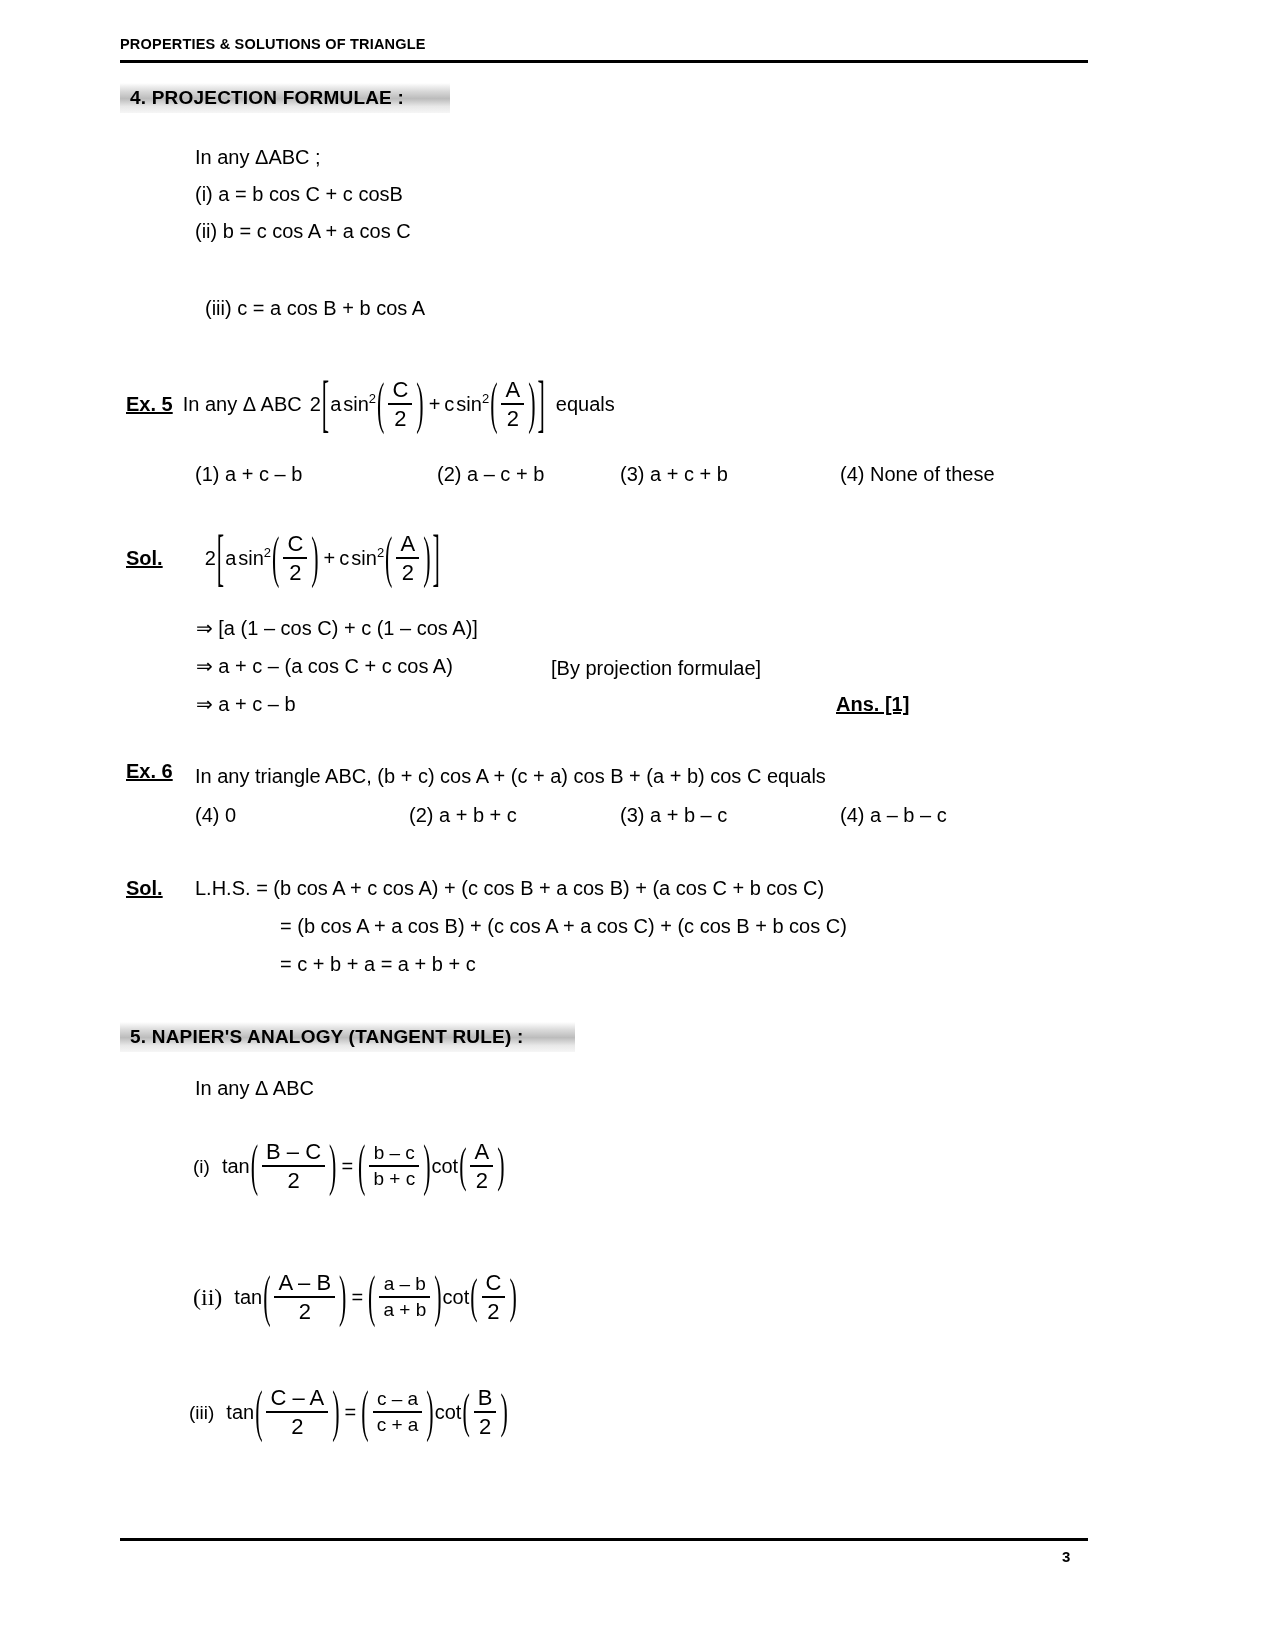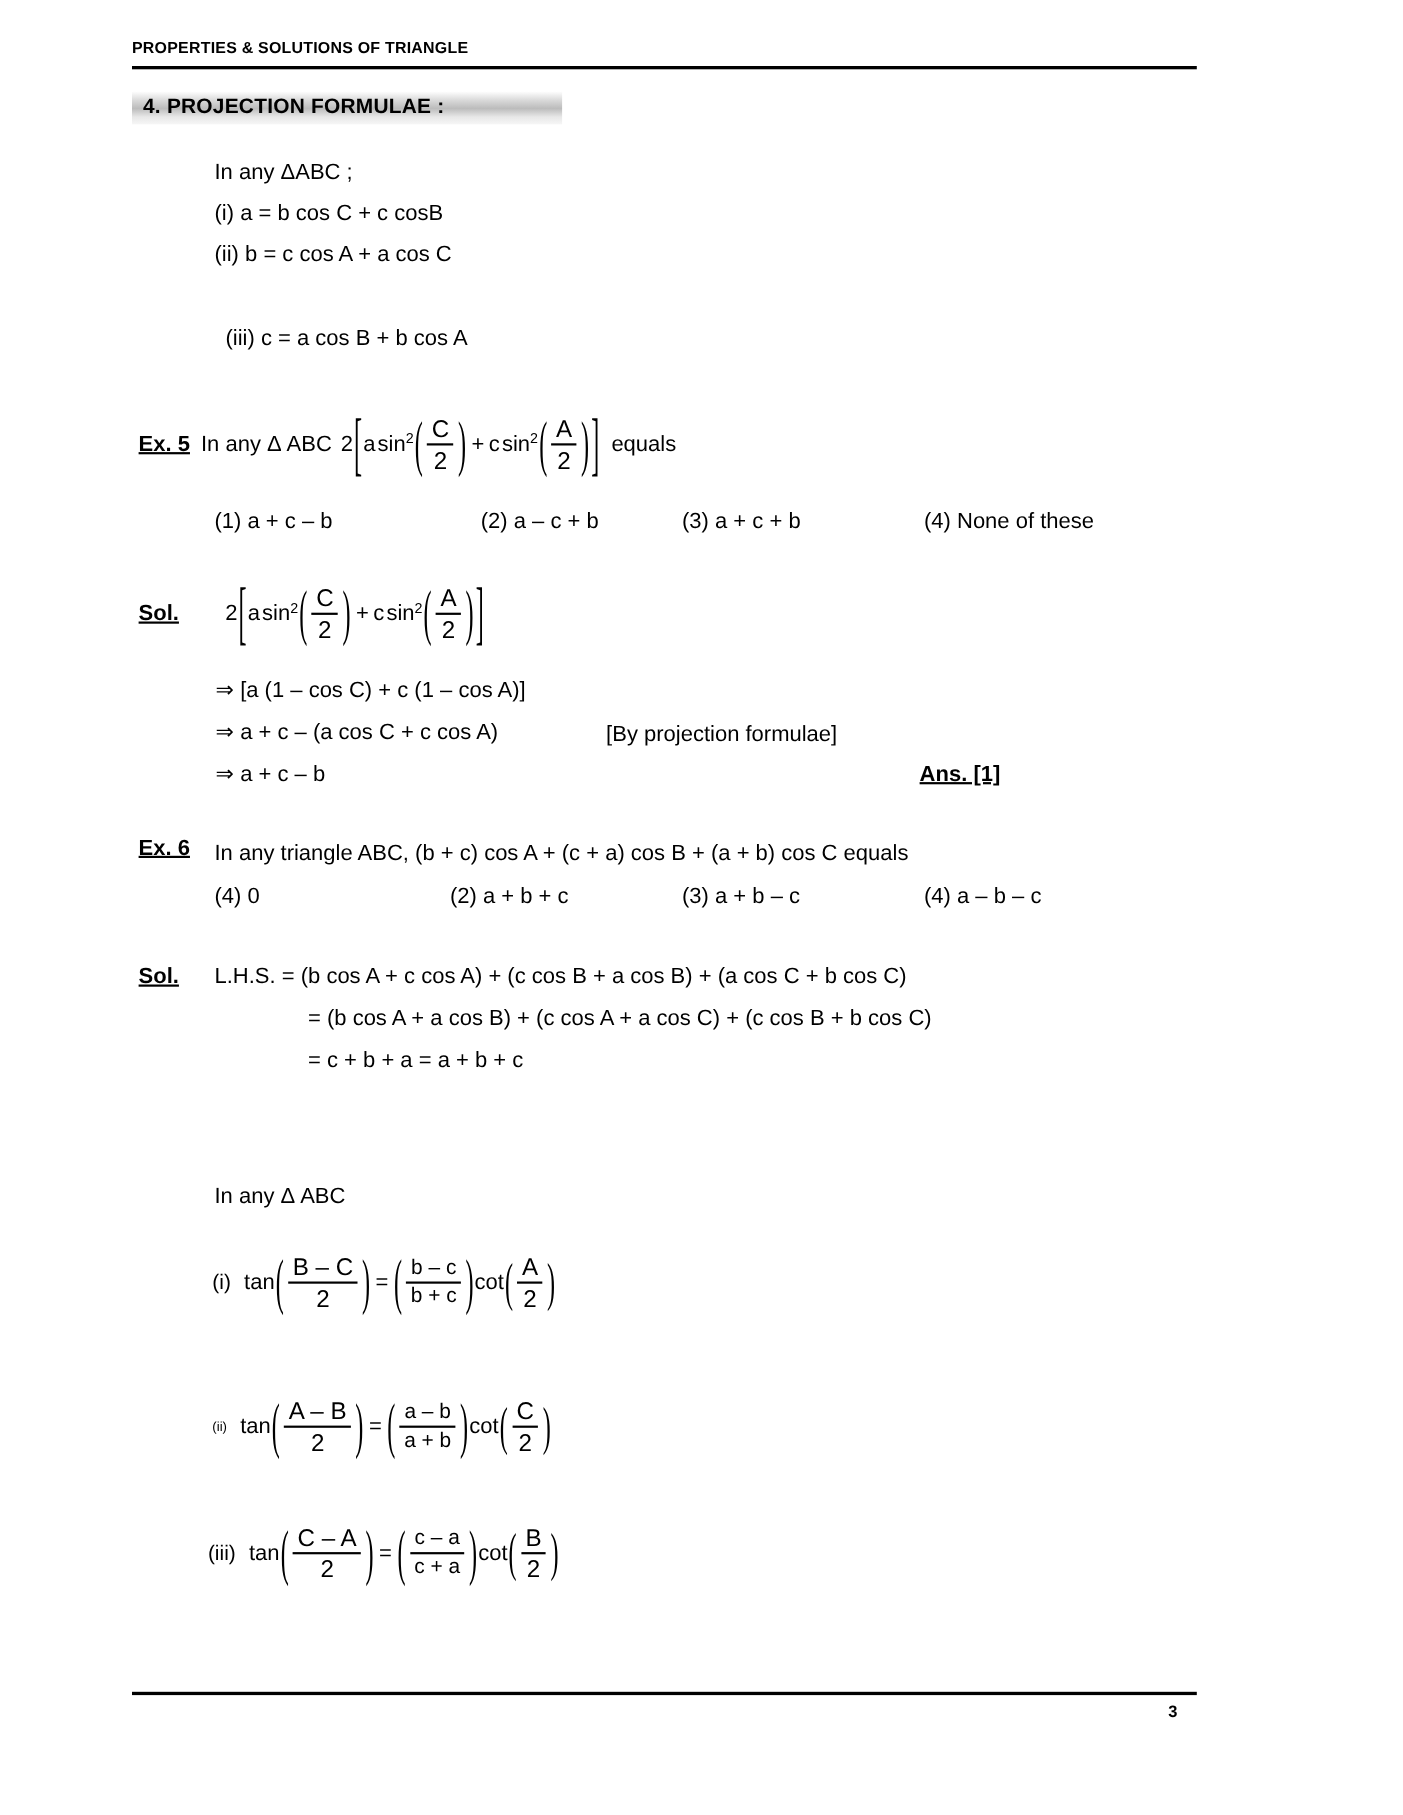--- a/index.html
+++ b/index.html
@@ -151,21 +151,21 @@
   }
 </style>
 </head>
 <body>
 
 <div class="page">
 
   <div class="running-head">PROPERTIES &amp;  SOLUTIONS OF TRIANGLE</div>
   <div class="header-rule"></div>
 
-  <div class="section-bar" style="left:120px; top:83px; width:391px;">
+  <div class="section-bar" style="left:120px; top:83px; width:330px;">
     <span>4. PROJECTION FORMULAE :</span>
   </div>
 
   <div class="txt" style="left:195px; top:147px;">In any ΔABC ;</div>
 
   <div class="txt" style="left:195px; top:184px;">(i) a = b cos C + c cosB</div>
   <div class="txt" style="left:195px; top:221px;">(ii) b = c cos A + a cos C</div>
   <div class="txt" style="left:205px; top:258px;margin-top:40px;">(iii) c = a cos B + b cos A</div>
 
 
@@ -244,20 +244,23 @@
   <div class="txt" style="left:195px; top:805px;">(4) 0</div>
   <div class="txt" style="left:409px; top:805px;">(2) a + b + c</div>
   <div class="txt" style="left:620px; top:805px;">(3) a + b – c</div>
   <div class="txt" style="left:840px; top:805px;">(4) a – b – c</div>
 
   <div class="txt bold" style="left:126px; top:878px;">Sol.</div>
   <div class="txt" style="left:280px; top:916px;">= (b cos A + a cos B) + (c cos A + a cos C) + (c cos B + b cos C)</div>
   <div class="txt" style="left:195px; top:878px;">L.H.S. = (b cos A + c cos A) + (c cos B + a cos B) + (a cos C + b cos C)</div>
   <div class="txt" style="left:280px; top:954px;">= c + b + a = a + b + c</div>
 
+  <div class="section-bar" style="left:120px; top:1022px; width:455px;">
+    <span>5. NAPIER'S ANALOGY (TANGENT RULE) :</span>
+  </div>
 
   <div class="txt" style="left:195px; top:1078px;">In any Δ ABC</div>
 
   <div class="mathline" style="left:193px; top:1140px;">
     <span style="margin-right:12px; font-size:19px;">(i)</span>
     <span>tan</span>
     <span class="paren">(</span>
     <span class="frac">
       <span class="num">B – C</span>
       <span class="bar"></span>
@@ -276,21 +279,21 @@
     <span class="paren-sm">(</span>
     <span class="frac">
       <span class="num">A</span>
       <span class="bar"></span>
       <span class="den">2</span>
     </span>
     <span class="paren-sm">)</span>
   </div>
 
   <div class="mathline" style="left:193px; top:1271px;">
-    <span style="margin-right:12px; font-size:12px;">(ii)</span>
+    <span style="margin-right:12px; font-size:24px;font-family:Liberation Serif, serif;">(ii)</span>
     <span>tan</span>
     <span class="paren">(</span>
     <span class="frac">
       <span class="num">A – B</span>
       <span class="bar"></span>
       <span class="den">2</span>
     </span>
     <span class="paren">)</span>
     <span class="op">=</span>
     <span class="paren">(</span>

